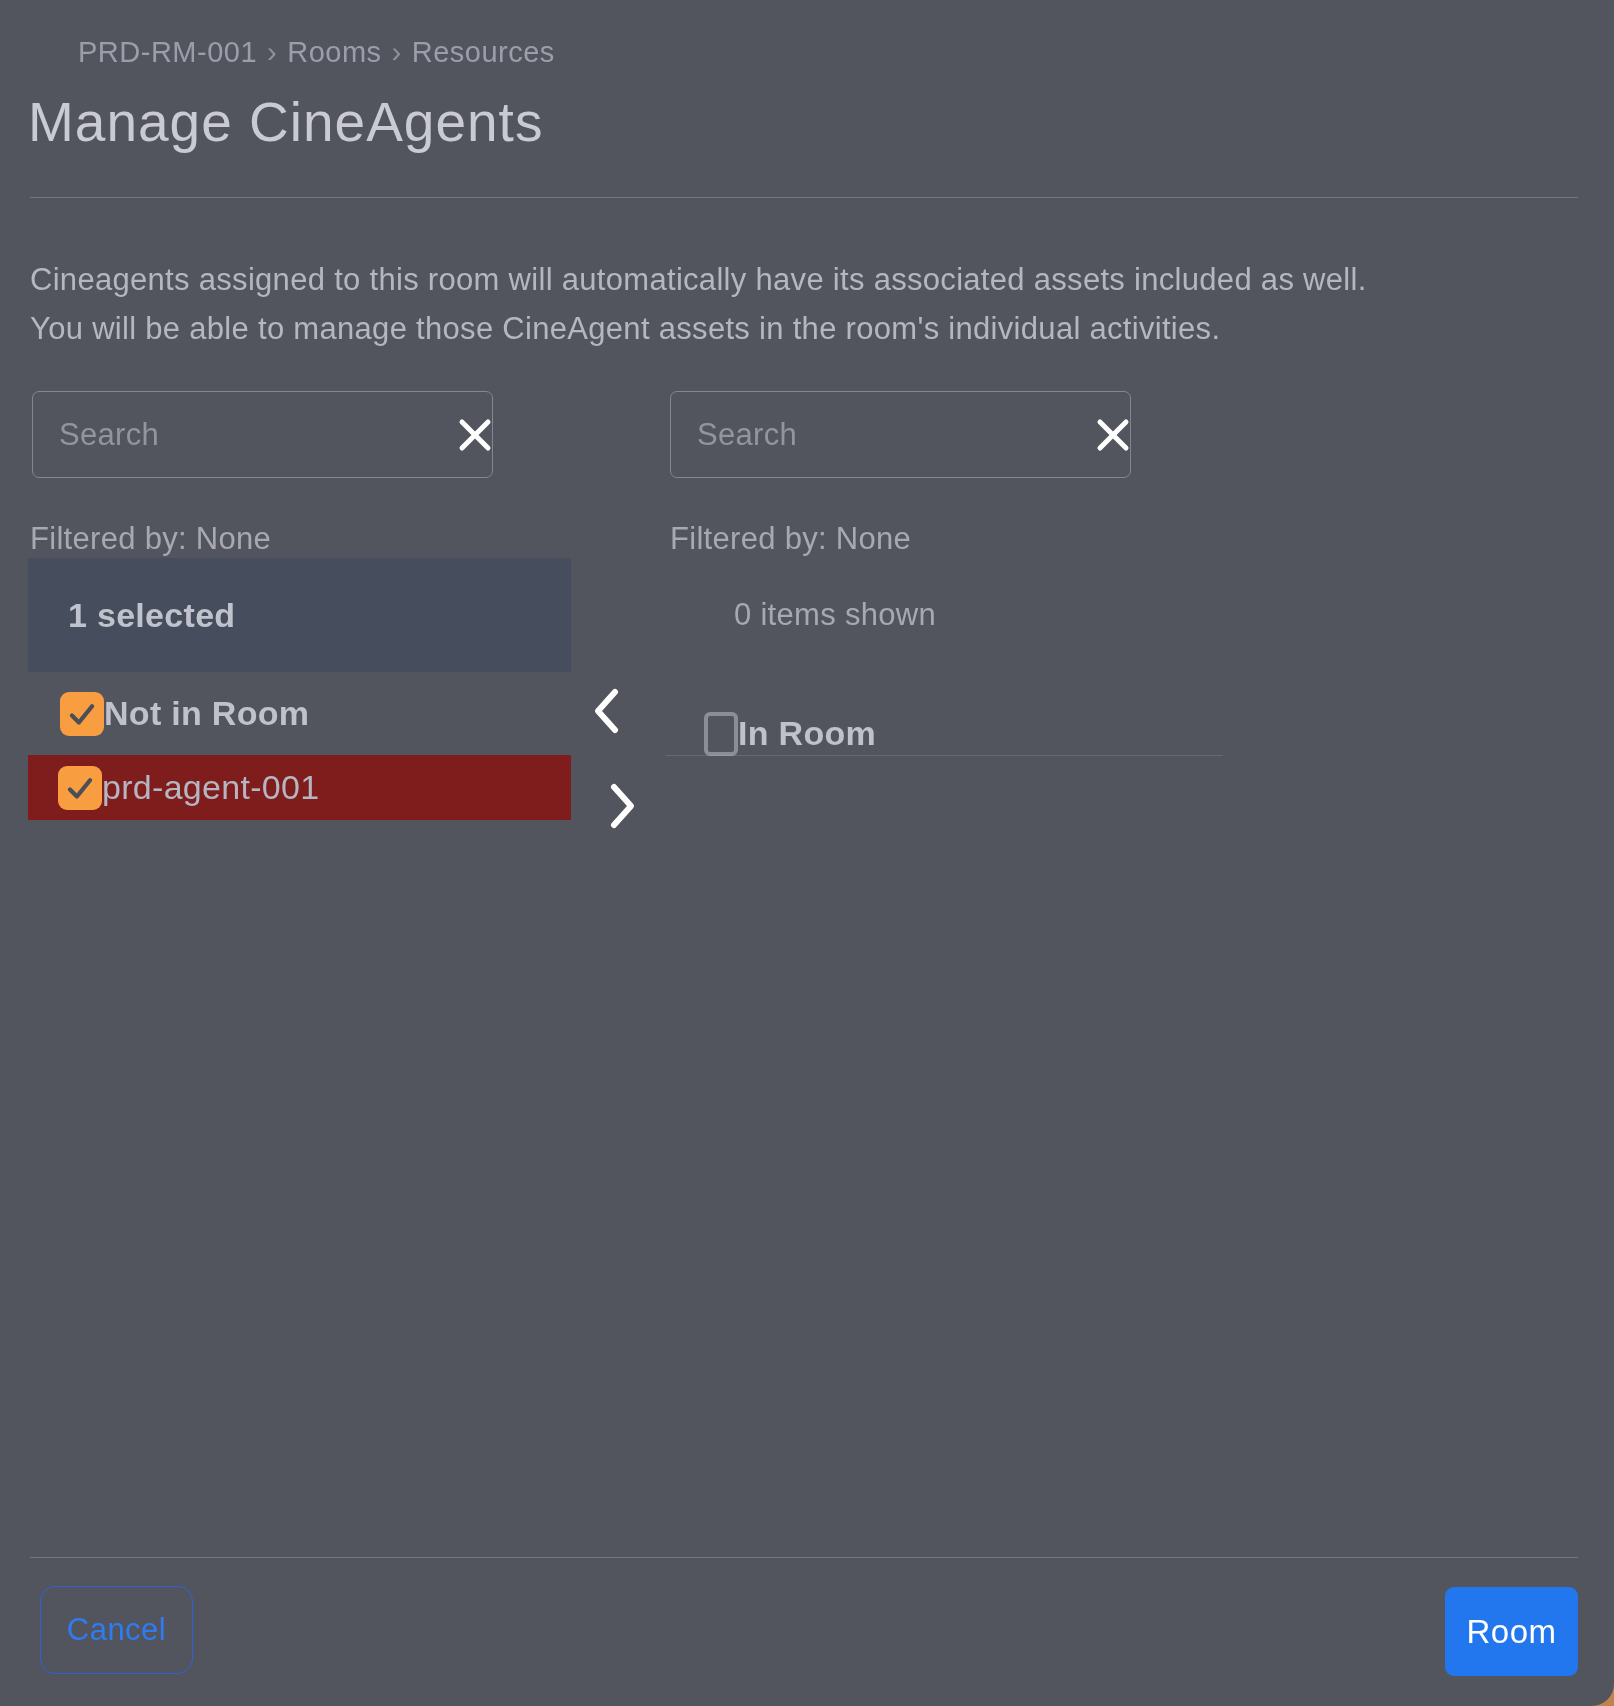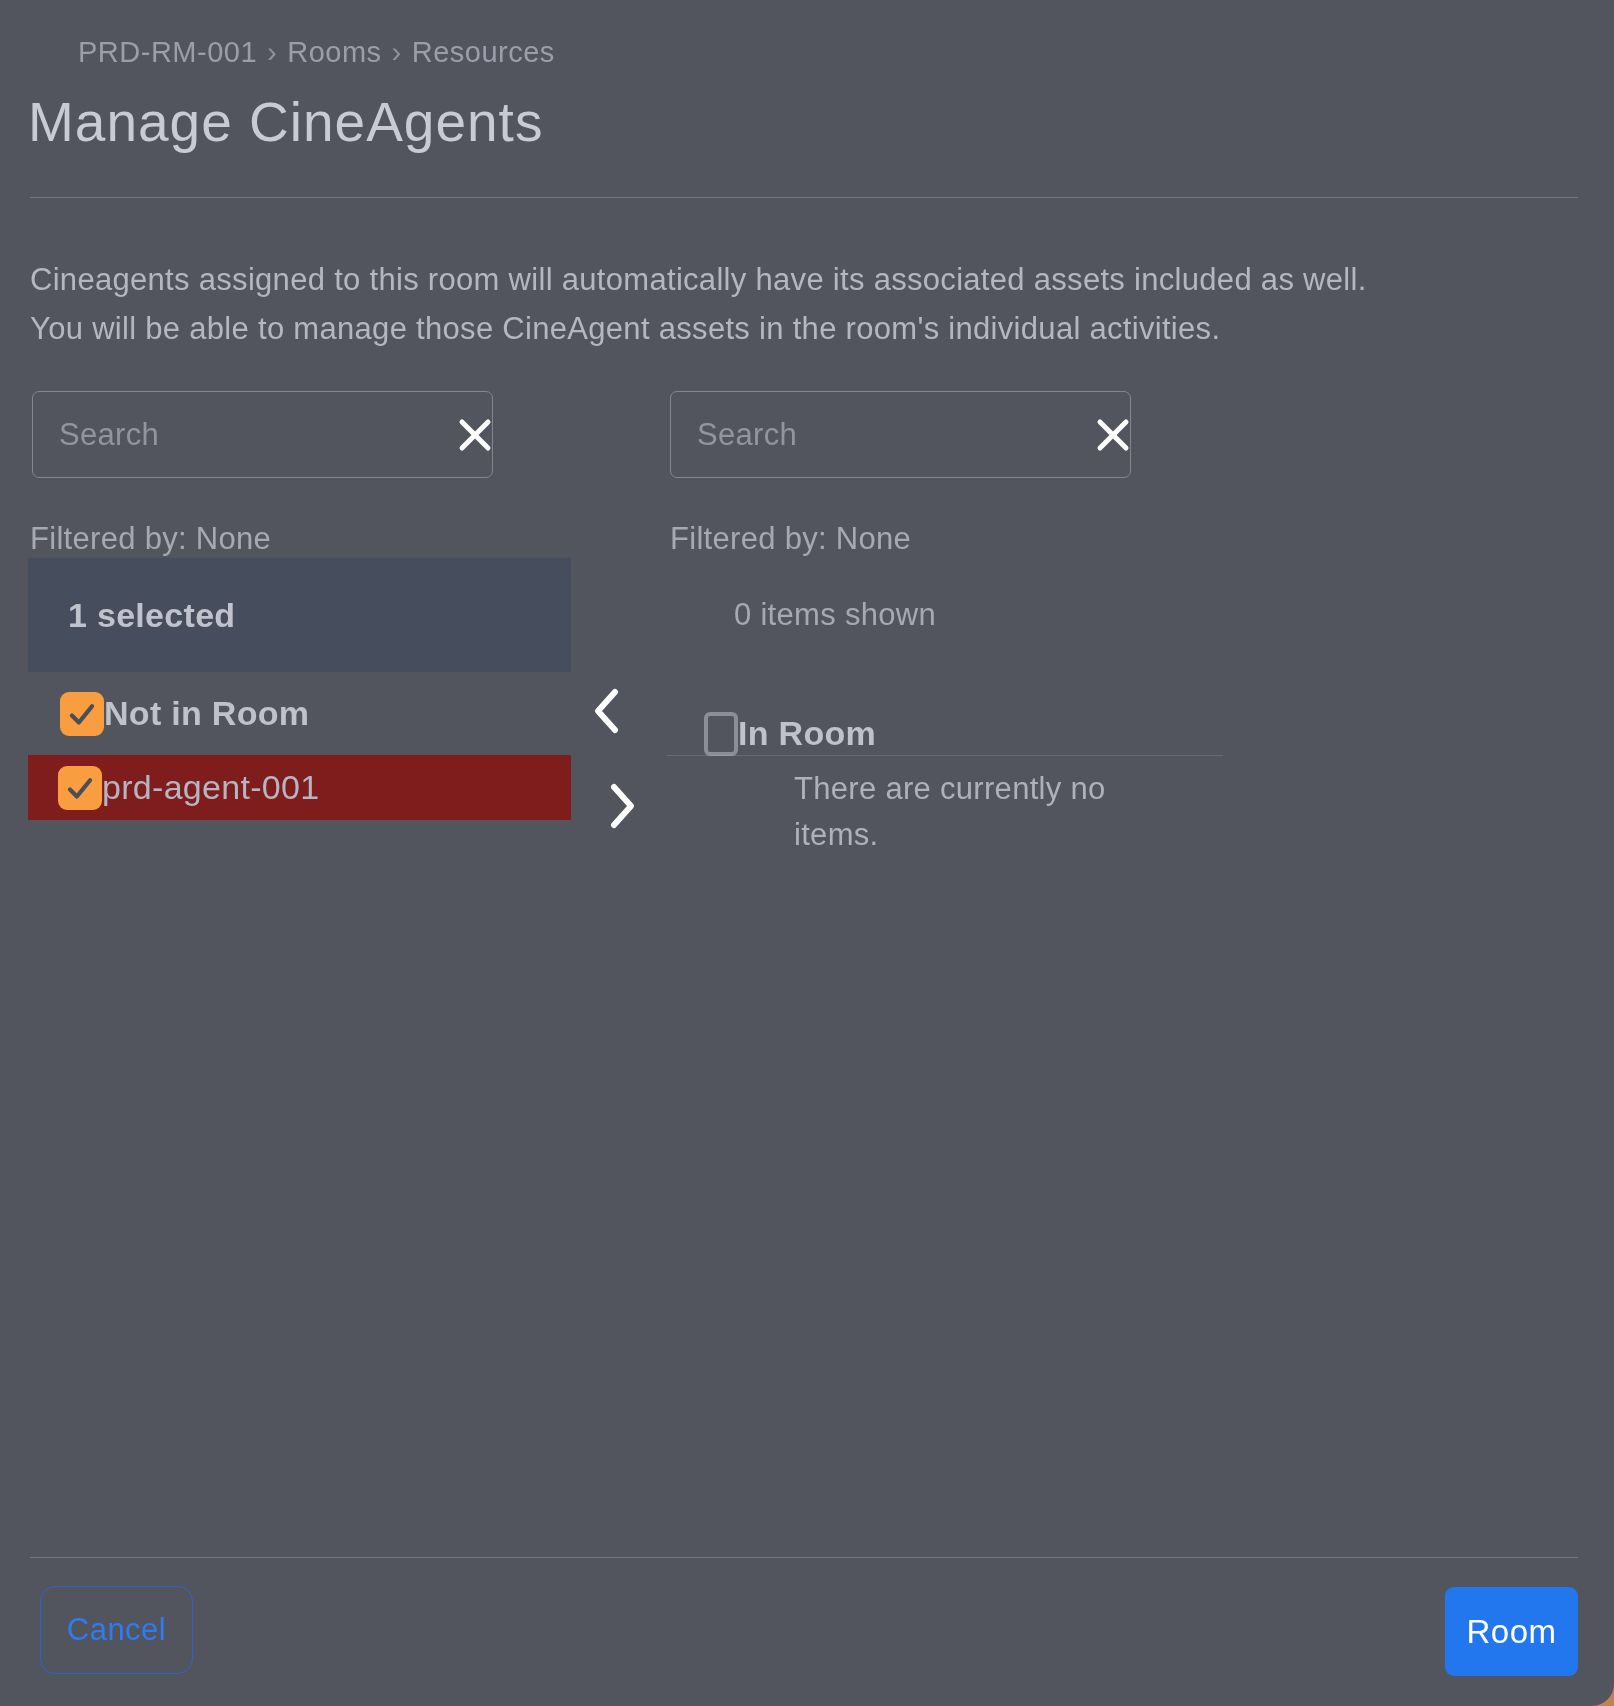--- a/index.html
+++ b/index.html
@@ -215,23 +215,19 @@
     </svg>
   </button>
 
   <div class="abs list-row row-ir">
     <span class="checkbox unchecked"></span>
     <span class="row-label bold">In Room</span>
   </div>
 
   <div class="abs right-divider"></div>
 
-  <div class="abs empty-msg">
-    <div>There are currently no</div>
-    <div>items.</div>
-  </div>
 
   <div class="abs divider bottom"></div>
 
   <button class="abs btn-cancel">Cancel</button>
   <button class="abs btn-save">Room</button>
 
 </div>
 
 </body></html>

